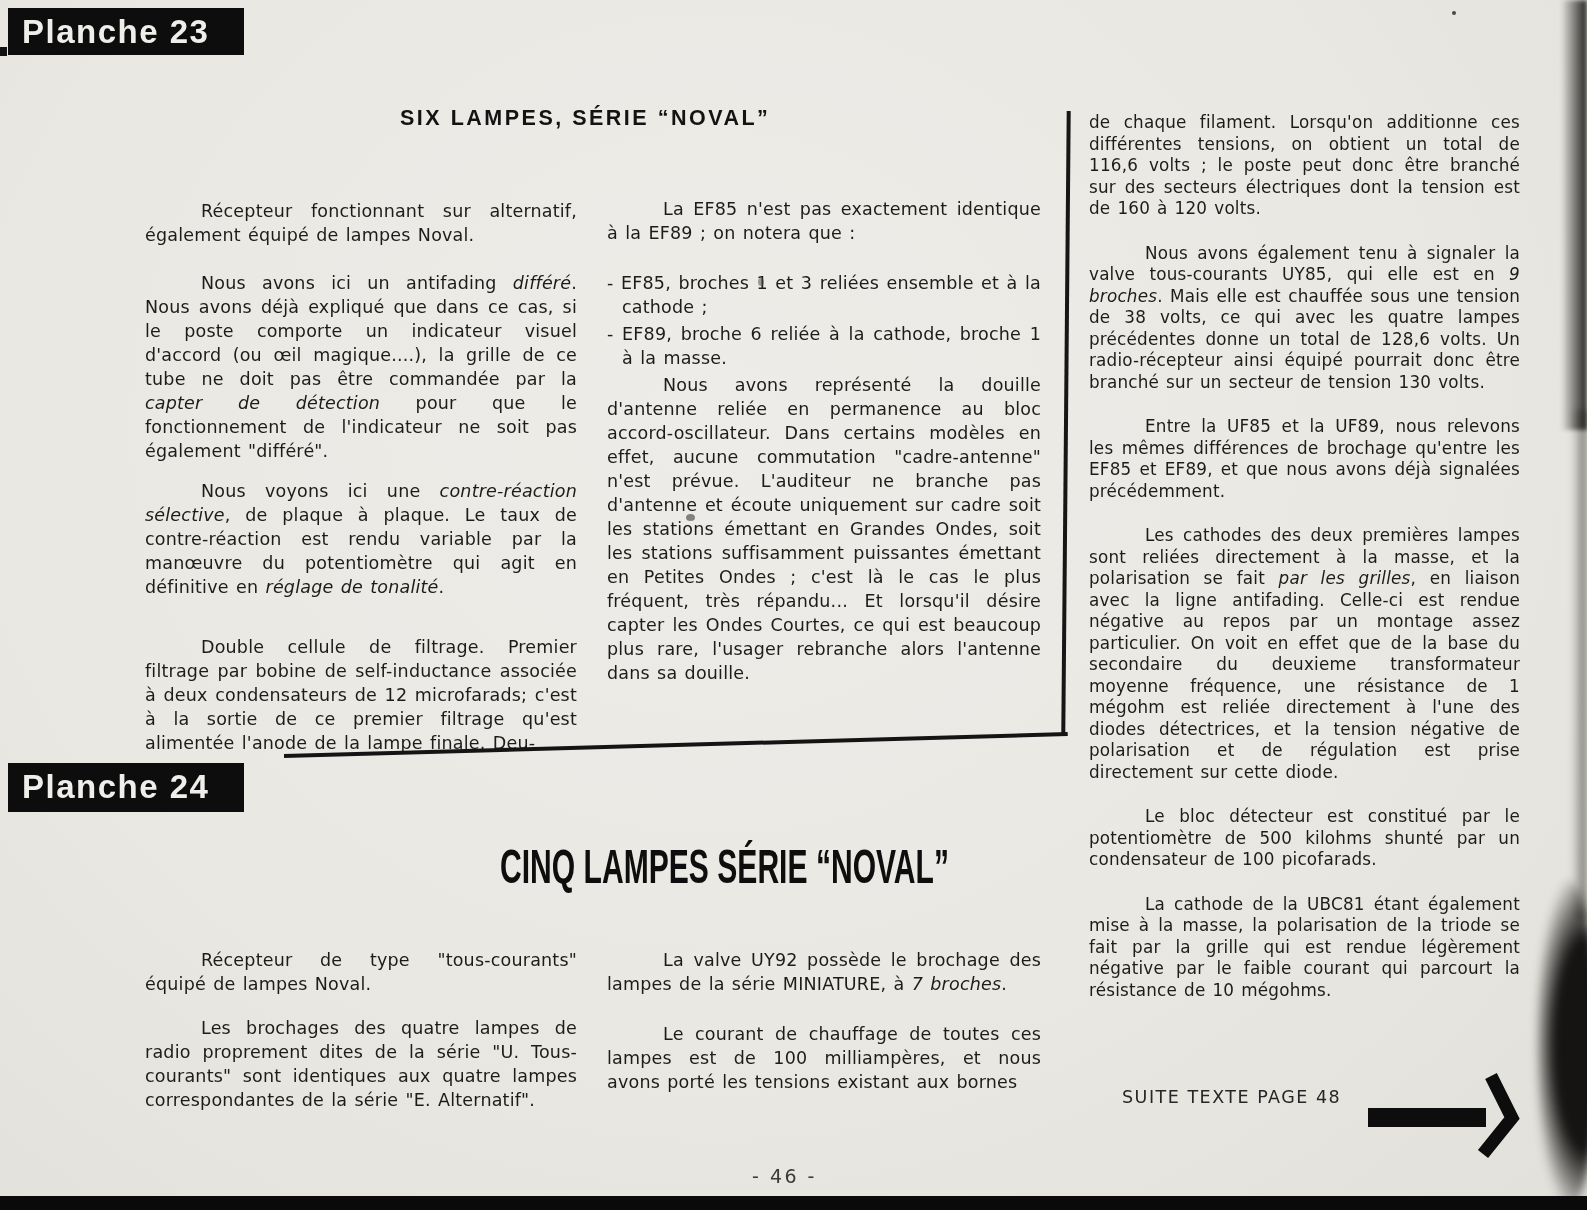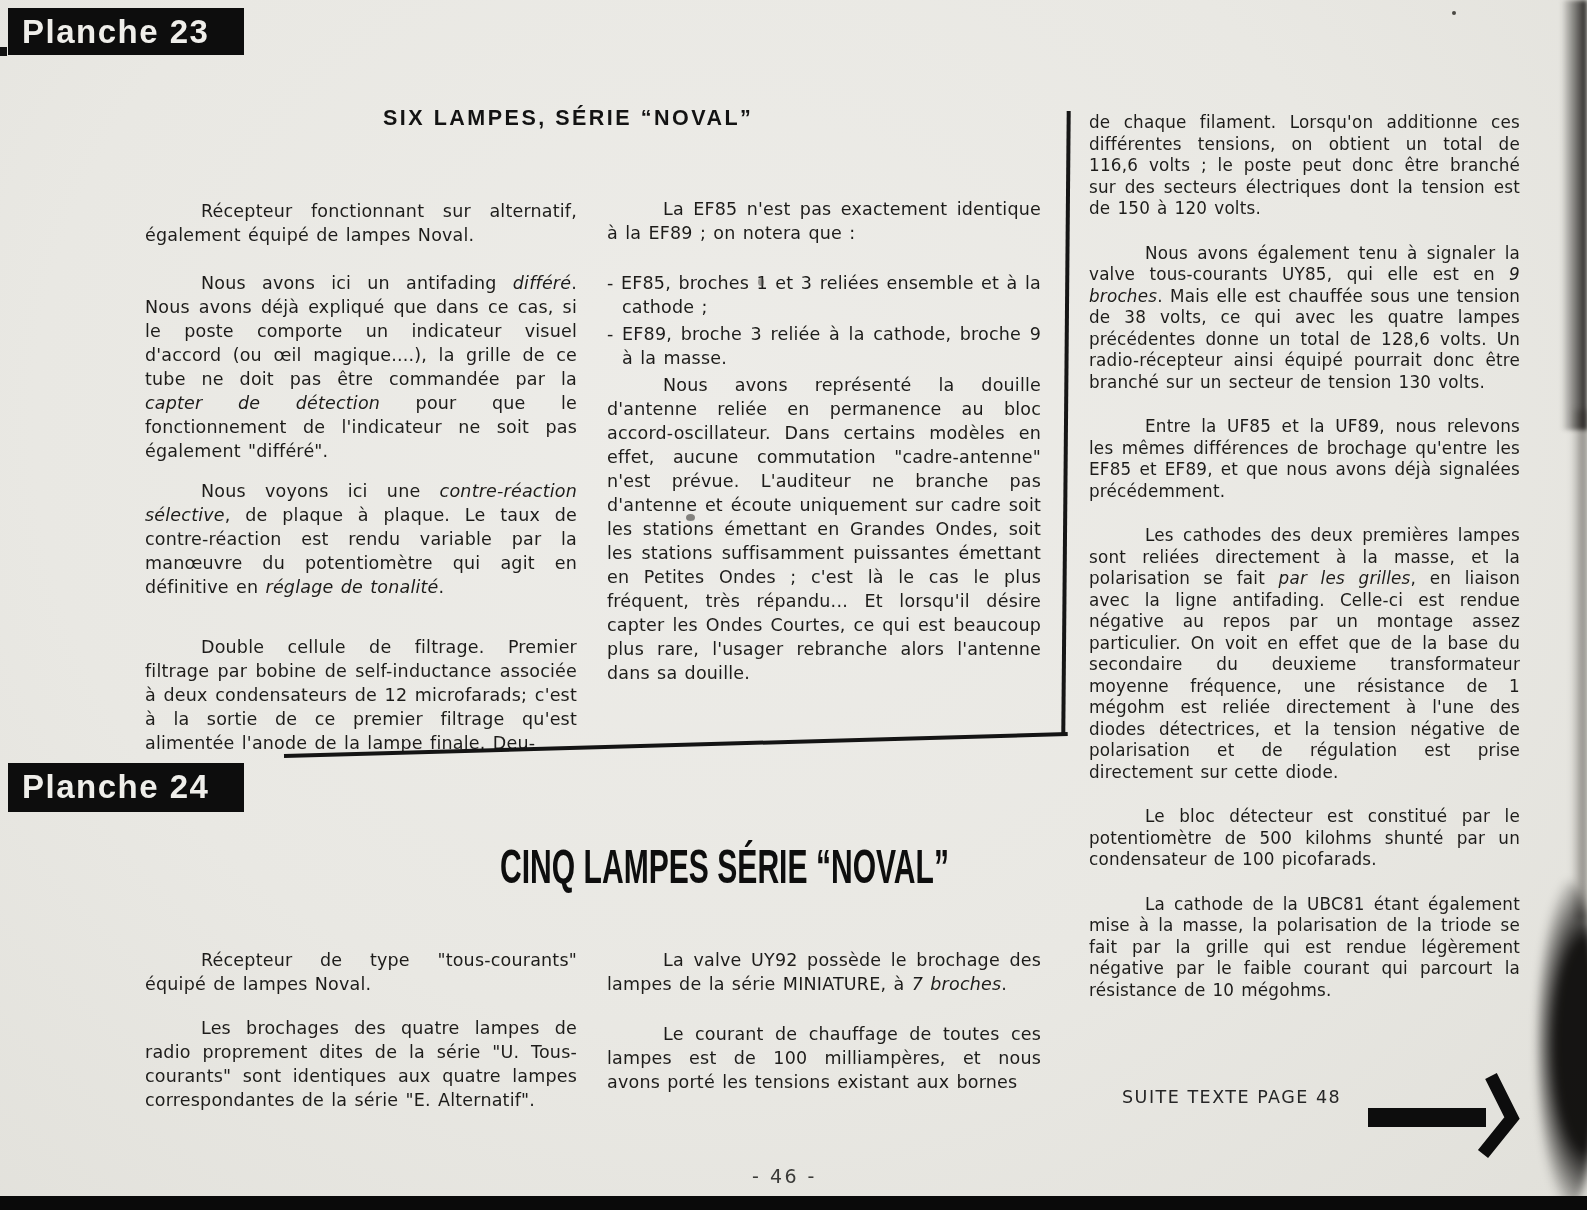--- a/index.html
+++ b/index.html
@@ -11,21 +11,21 @@
   .plaque{
     position:absolute;background:#0d0d0d;color:#efeeea;
     font:700 33px/47px "Liberation Sans", sans-serif;
     letter-spacing:1.5px;padding-left:14px;box-sizing:border-box;
   }
   #plaque23{left:8px;top:8px;width:236px;height:47px;}
   #plaque24{left:8px;top:763px;width:236px;height:49px;}
   #plaque23-nub{position:absolute;left:0;top:47px;width:7px;height:9px;background:#111;}
   
   .h-small{
-    position:absolute;left:383px;top:103px;
+    position:absolute;left:400px;top:103px;
     font:900 21.5px/30px "Liberation Sans", sans-serif;
     letter-spacing:2.5px;color:#131313;white-space:nowrap;
   }
   .h-big{
     position:absolute;left:500px;top:838px;
     font:900 47px/56px "Liberation Sans", sans-serif;
     color:#0e0e0e;white-space:nowrap;
     transform:scaleX(.64) scaleY(1.04);transform-origin:left center;
   }
   
@@ -82,25 +82,25 @@
 
   <div class="col" id="p23-col1">
       <p class="para"><span>Récepteur fonctionnant sur alternatif, également équipé de lampes Noval.</span></p>
       <p class="para"><span>Nous avons ici un antifading </span><i>différé</i><span>. Nous avons déjà expliqué que dans ce cas, si le poste comporte un indicateur visuel d'accord (ou œil magique....), la grille de ce tube ne doit pas être commandée par la </span><i>capter de détection</i><span> pour que le fonctionnement de l'indicateur ne soit pas également "différé".</span></p>
       <p class="para"><span>Nous voyons ici une </span><i>contre-réaction sélective</i><span>, de plaque à plaque. Le taux de contre-réaction est rendu variable par la manœuvre du potentiomètre qui agit en définitive en </span><i>réglage de tonalité</i><span>.</span></p>
       <p class="para"><span>Double cellule de filtrage. Premier filtrage par bobine de self-inductance associée à deux condensateurs de 12 microfarads; c'est à la sortie de ce premier filtrage qu'est alimentée l'anode de la lampe finale. Deu-</span></p>
     </div>
   <div class="col" id="p23-col2">
       <p class="para"><span>La EF85 n'est pas exactement identique à la EF89 ; on notera que :</span></p>
       <p class="para hang"><span>- EF85, broches 1 et 3 reliées ensemble et à la cathode ;</span></p>
-      <p class="para hang"><span>- EF89, broche 3 reliée à la cathode, broche 9 à la masse.</span></p>
+      <p class="para hang"><span>- EF89, broche 6 reliée à la cathode, broche 1 à la masse.</span></p>
       <p class="para"><span>Nous avons représenté la douille d'antenne reliée en permanence au bloc accord-oscillateur. Dans certains modèles en effet, aucune commutation "cadre-antenne" n'est prévue. L'auditeur ne branche pas d'antenne et écoute uniquement sur cadre soit les stations émettant en Grandes Ondes, soit les stations suffisamment puissantes émettant en Petites Ondes ; c'est là le cas le plus fréquent, très répandu... Et lorsqu'il désire capter les Ondes Courtes, ce qui est beaucoup plus rare, l'usager rebranche alors l'antenne dans sa douille.</span></p>
     </div>
   <div class="col" id="p23-col3">
-      <p class="para flush"><span>de chaque filament. Lorsqu'on additionne ces différentes tensions, on obtient un total de 116,6 volts ; le poste peut donc être branché sur des secteurs électriques dont la tension est de 150 à 120 volts.</span></p>
+      <p class="para flush"><span>de chaque filament. Lorsqu'on additionne ces différentes tensions, on obtient un total de 116,6 volts ; le poste peut donc être branché sur des secteurs électriques dont la tension est de 160 à 120 volts.</span></p>
       <p class="para"><span>Nous avons également tenu à signaler la valve tous-courants UY85, qui elle est en </span><i>9 broches</i><span>. Mais elle est chauffée sous une tension de 38 volts, ce qui avec les quatre lampes précédentes donne un total de 128,6 volts. Un radio-récepteur ainsi équipé pourrait donc être branché sur un secteur de tension 130 volts.</span></p>
       <p class="para"><span>Entre la UF85 et la UF89, nous relevons les mêmes différences de brochage qu'entre les EF85 et EF89, et que nous avons déjà signalées précédemment.</span></p>
       <p class="para"><span>Les cathodes des deux premières lampes sont reliées directement à la masse, et la polarisation se fait </span><i>par les grilles</i><span>, en liaison avec la ligne antifading. Celle-ci est rendue négative au repos par un montage assez particulier. On voit en effet que de la base du secondaire du deuxieme transformateur moyenne fréquence, une résistance de 1 mégohm est reliée directement à l'une des diodes détectrices, et la tension négative de polarisation et de régulation est prise directement sur cette diode.</span></p>
       <p class="para"><span>Le bloc détecteur est constitué par le potentiomètre de 500 kilohms shunté par un condensateur de 100 picofarads.</span></p>
       <p class="para"><span>La cathode de la UBC81 étant également mise à la masse, la polarisation de la triode se fait par la grille qui est rendue légèrement négative par le faible courant qui parcourt la résistance de 10 mégohms.</span></p>
     </div>
 
   <div id="divider"></div>
   <div id="hrule"></div>
 

